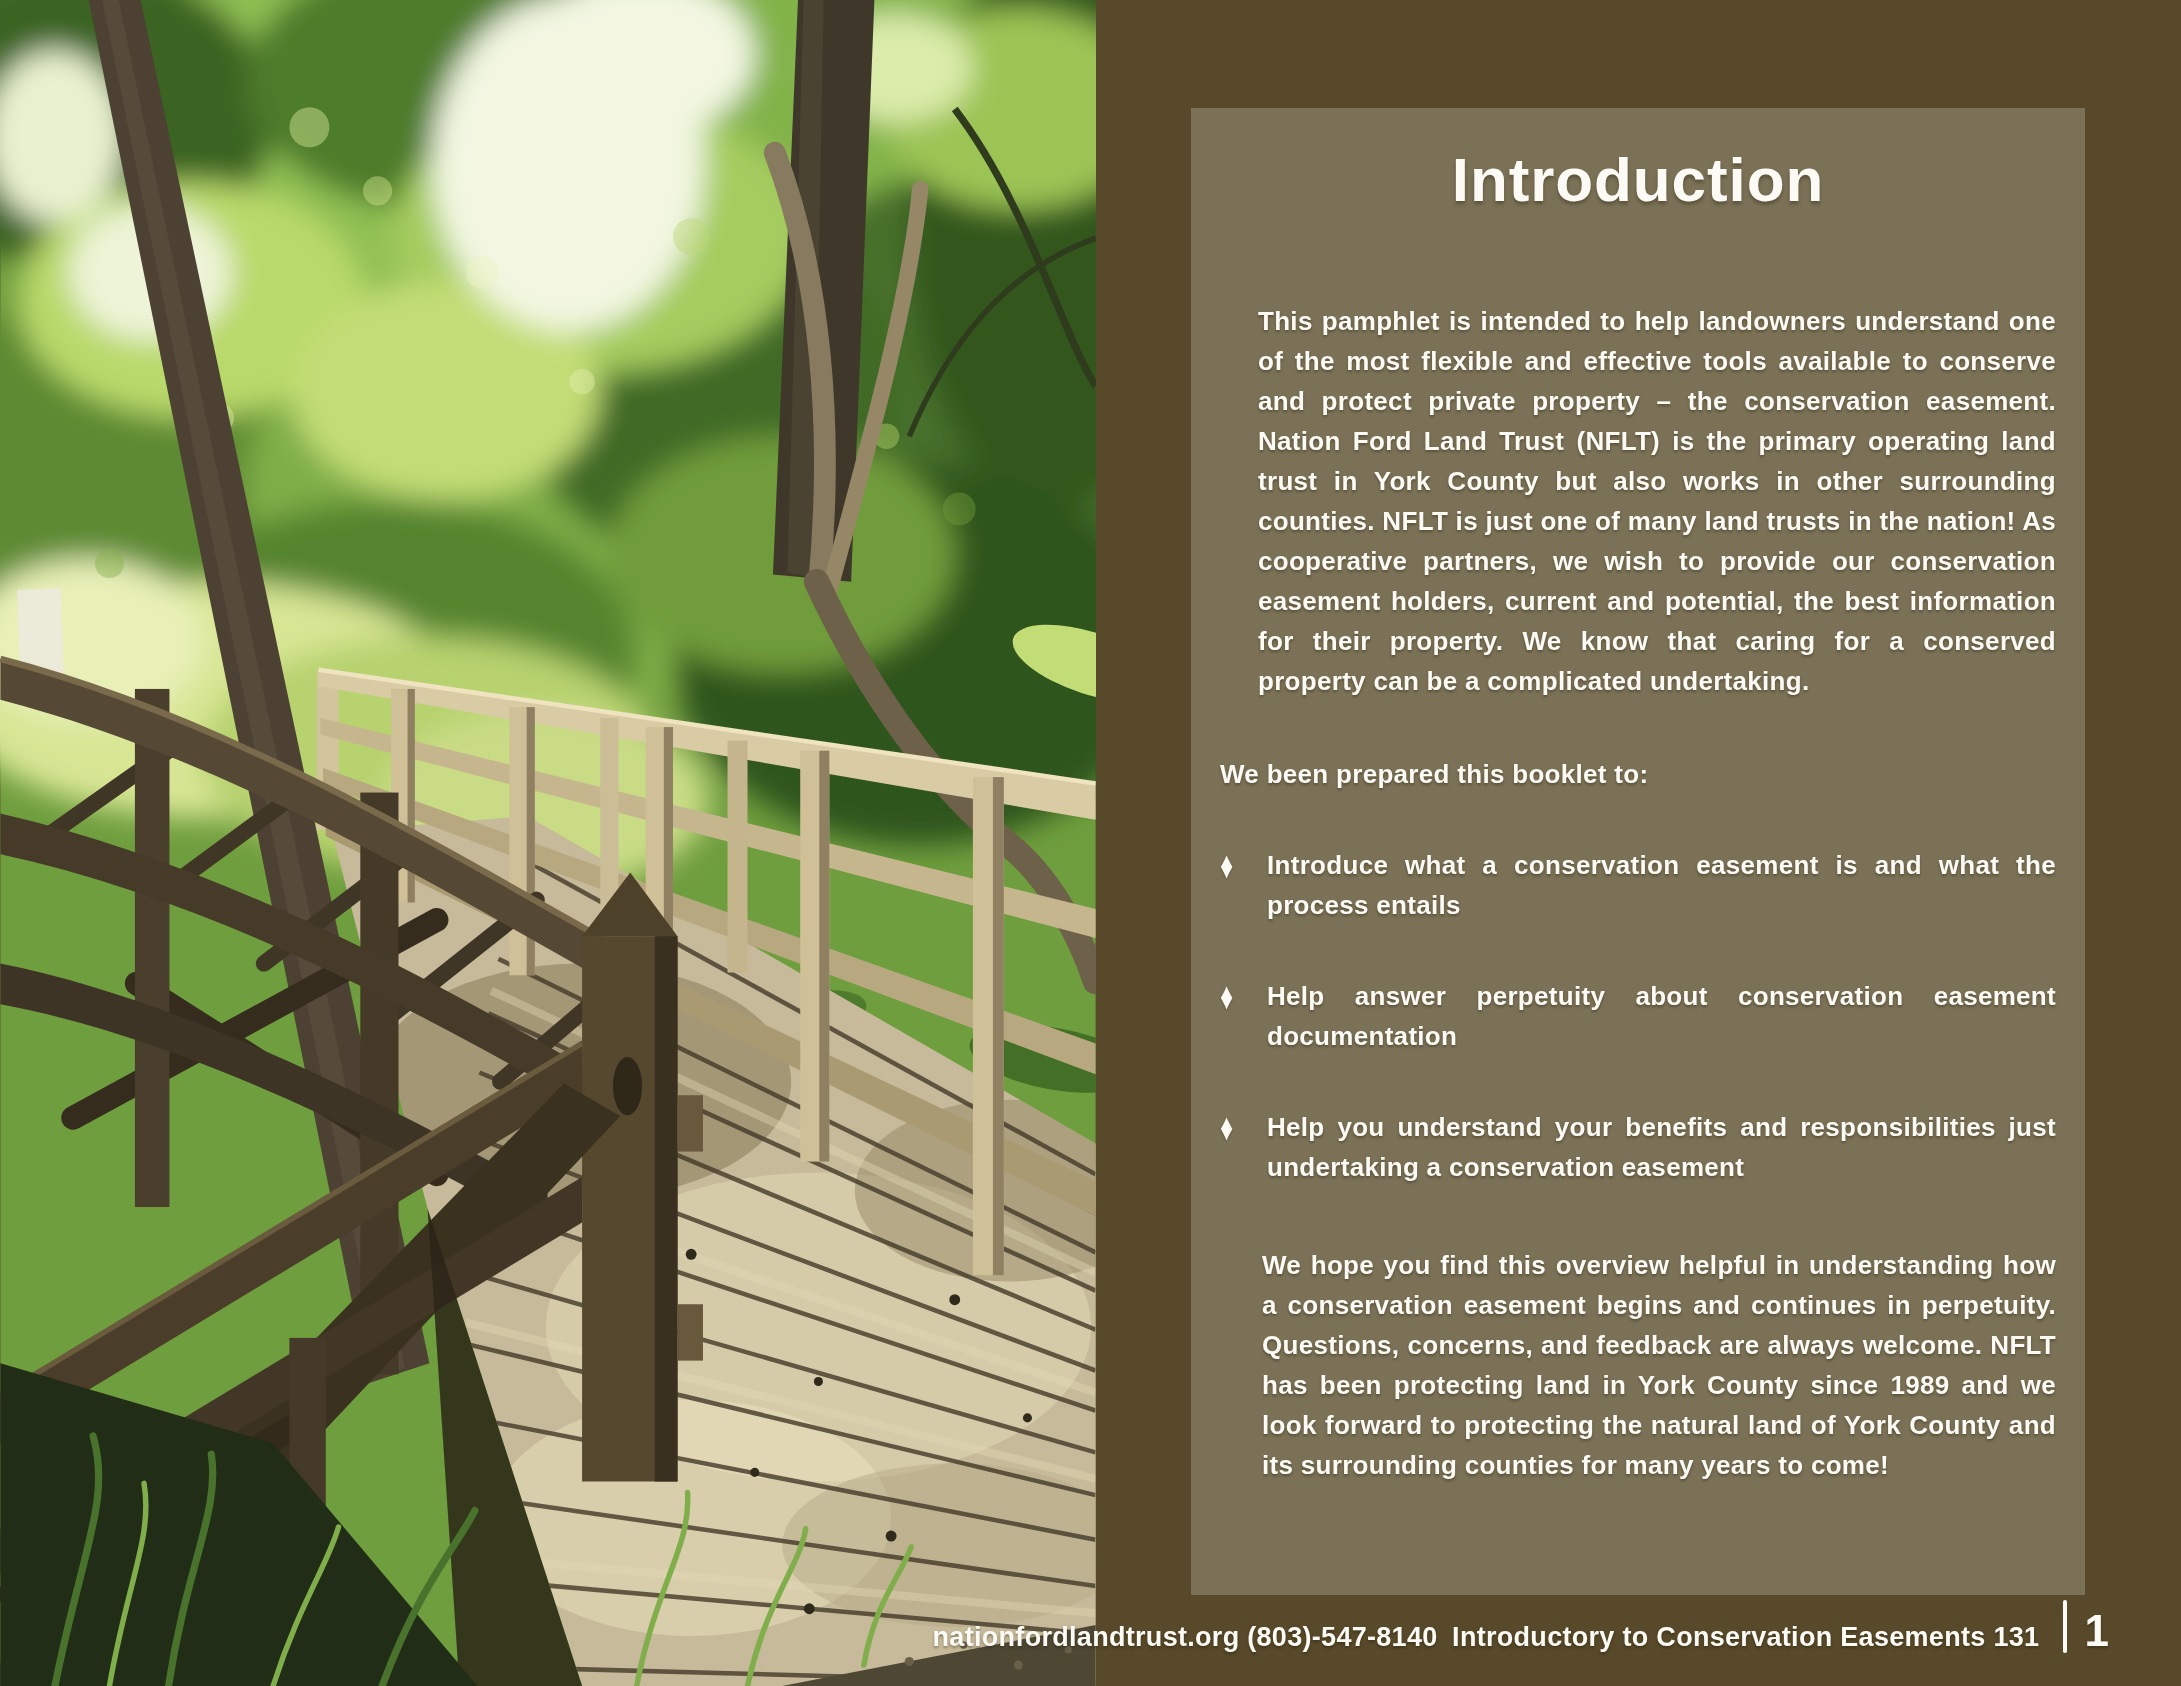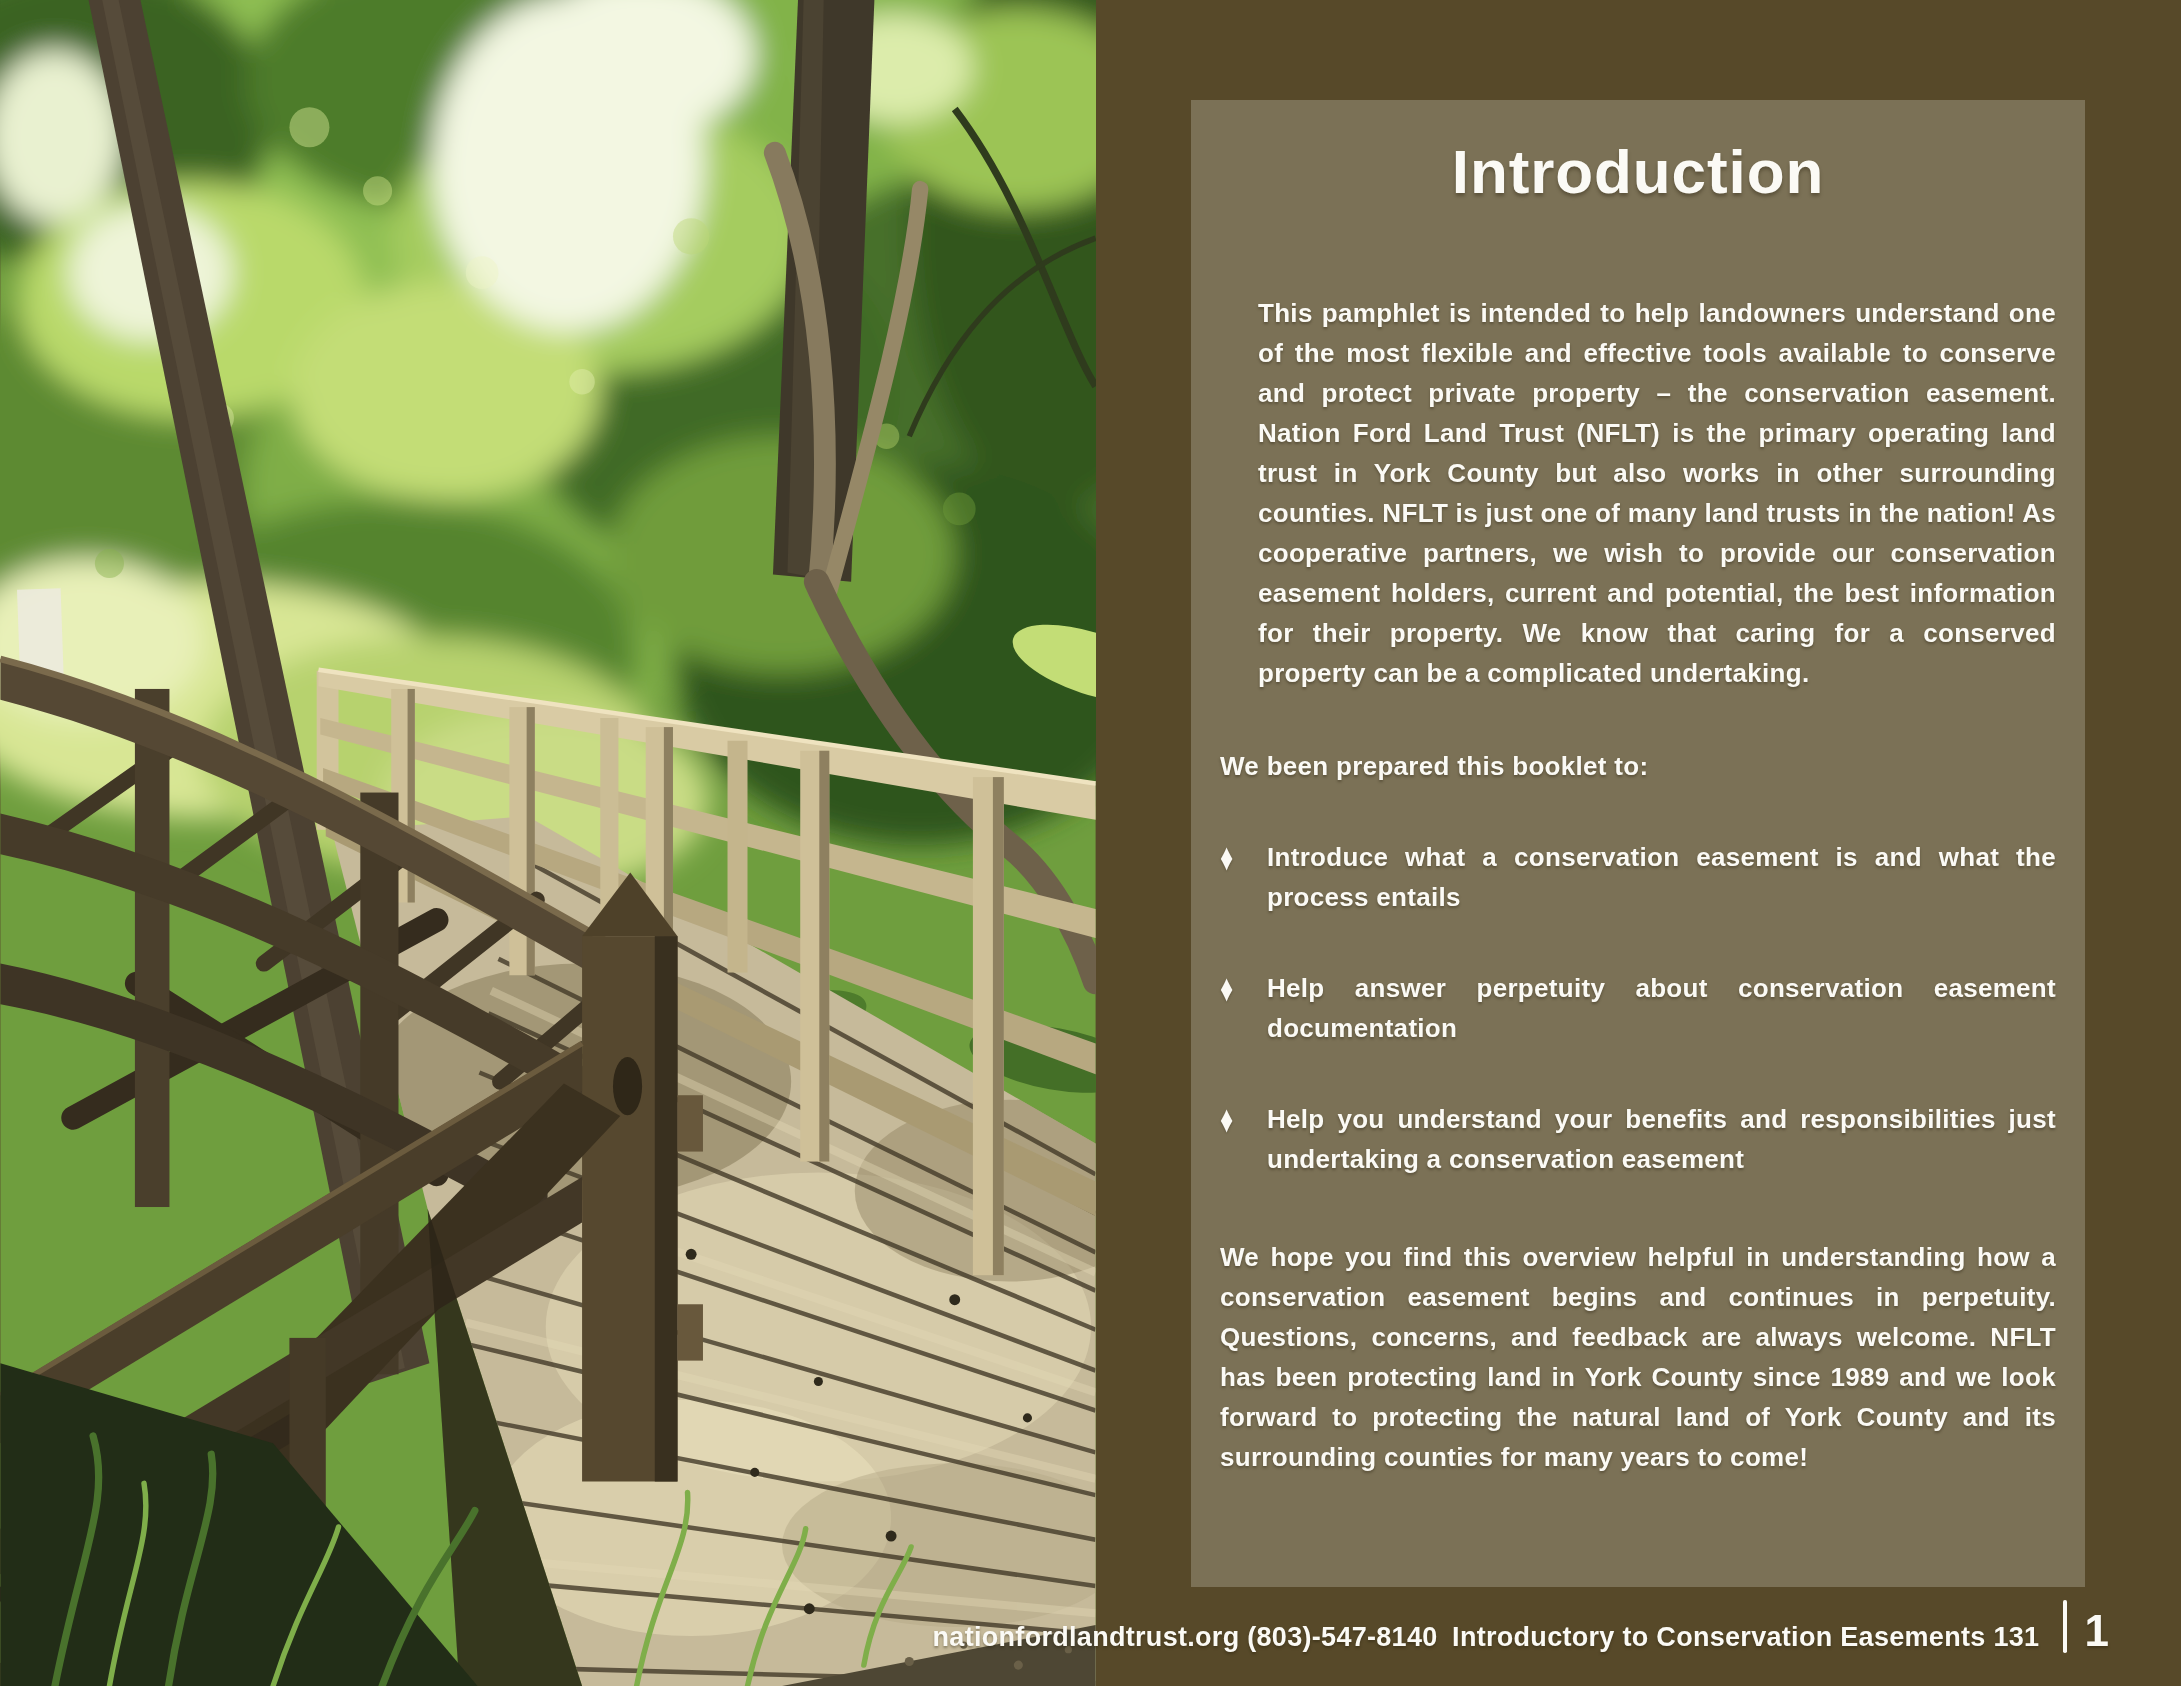--- a/index.html
+++ b/index.html
@@ -12,21 +12,21 @@
   .photo{
     position:absolute;left:0;top:0;width:1096px;height:1686px;overflow:hidden;
   }
   .photo svg{display:block;width:1096px;height:1686px;}
   
   .rightside{
     position:absolute;left:1096px;top:0;width:1086px;height:1686px;
     background:#574929;
   }
   .panel{
-    position:absolute;left:1191px;top:100px;width:894px;height:1487px;
+    position:absolute;left:1191px;top:108px;width:894px;height:1487px;
     background:#7b7156;
     box-sizing:border-box;
     padding:38px 29px 0 29px;
     color:#fbfaf5;
   }
   .panel-title{
     margin:0;text-align:center;
     font-size:62px;font-weight:700;letter-spacing:0.9px;line-height:1.1;
     text-shadow:0 2.7px 3.6px rgba(35,27,10,.35);
   }
@@ -39,21 +39,21 @@
   .list-intro{margin-top:53px;text-align:left;}
   .bullet-row{
     display:grid;grid-template-columns:47px 1fr;align-items:flex-start;
     margin-top:51px;
   }
   .bullet-glyph{
     display:inline-block;font-size:36px;line-height:40px;
     transform:scale(.72,1.05);transform-origin:left center;
   }
   .bullet-text{text-align:justify;}
-  .para-2{margin-top:58px;}
+  .para-2{margin-top:58px;margin-left:42px;}
   
   .footer{
     position:absolute;right:73px;bottom:33px;
     display:flex;align-items:flex-end;
     color:#fbfaf5;
     text-shadow:0 1.8px 2.7px rgba(35,27,10,.4);
   }
   .footer .site{font-size:27px;font-weight:700;margin-right:14.5px;letter-spacing:0.3px;}
   .footer .booklet{font-size:27px;font-weight:700;letter-spacing:0.3px;}
   .footer .divider{

